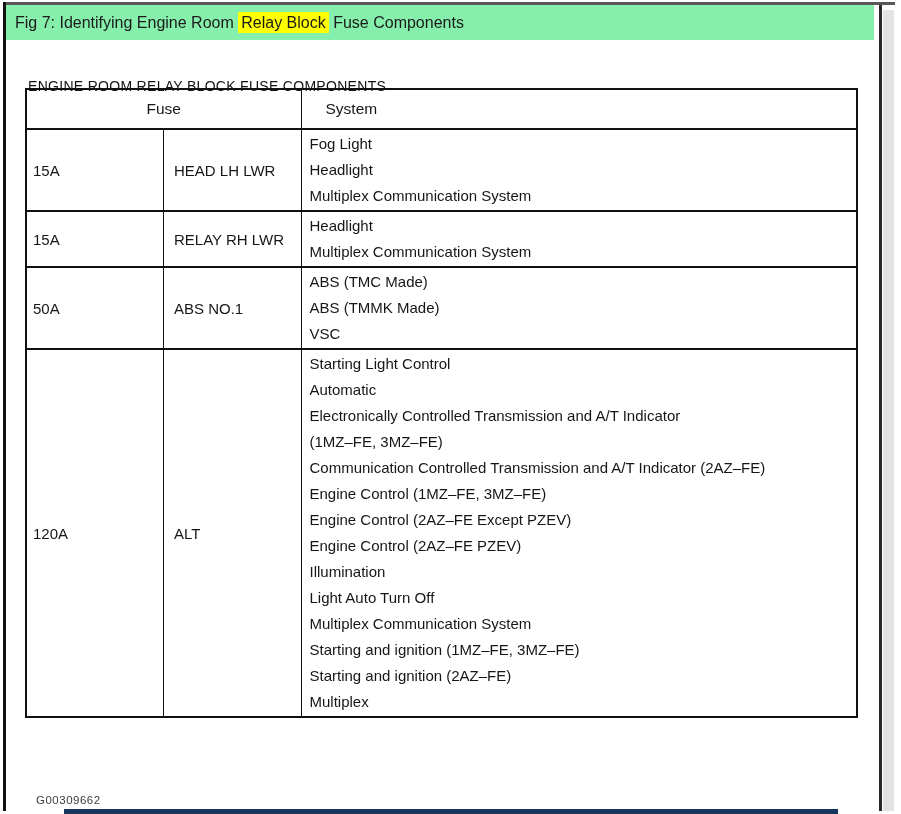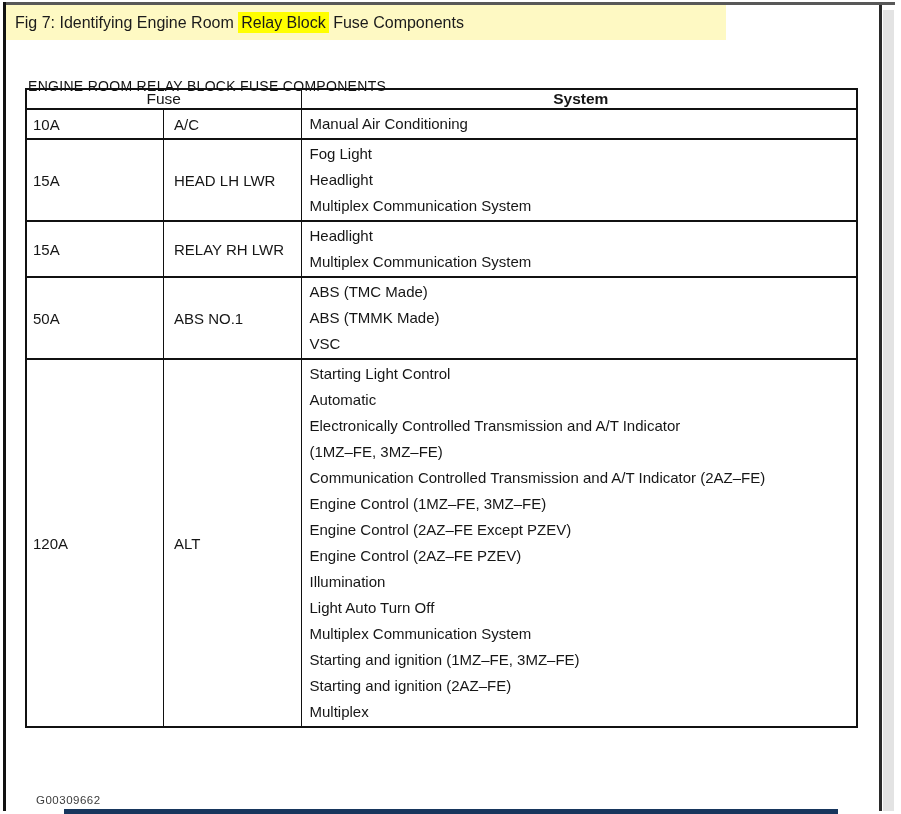--- a/index.html
+++ b/index.html
@@ -21,22 +21,22 @@
   }
   .right-border {
     position: absolute; left: 879px; top: 5px; width: 3px; height: 806px;
     background: #2a2a2a;
   }
   .right-shadow {
     position: absolute; left: 883px; top: 10px; width: 11px; height: 801px;
     background: #e3e3e3;
   }
   .title-bar {
-    position: absolute; left: 6px; top: 5px; width: 720px; height: 35px;
-    background: #fef9c3;
+    position: absolute; left: 6px; top: 5px; width: 868px; height: 35px;
+    background: #86efac;
     display: flex; align-items: center;
     padding-left: 9px;
     font-size: 16px;
     color: #1b1b1b;
   }
   .title-bar .hl {
     background: #ffff00;
     padding: 2px 3px;
   }
   .doc-heading {
@@ -57,27 +57,27 @@
   table.fuse-table, table.fuse-table tr, table.fuse-table td, table.fuse-table th {
     border: 1px solid #111;
   }
   table.fuse-table { border: 2px solid #111; }
   table.fuse-table tr { border-top: 2px solid #111; border-bottom: 2px solid #111; }
   table.fuse-table thead tr { border-top: none; border-bottom: 1px solid #111; }
   th.fuse-h {
     width: 275px;
     font-weight: normal;
     text-align: center;
-    height: 20px;
+    height: 40px;
     font-size: 15.5px;
   }
   th.system-h {
-    font-weight: bold;
-    text-align: center;
-    padding-left: 4px;
+    font-weight: normal;
+    text-align: left;
+    padding-left: 24px;
     font-size: 15.5px;
   }
   td.amp   { width: 67px;  padding-left: 6px;  vertical-align: middle; }
   td.name  { width: 208px; padding-left: 10px; vertical-align: middle; }
   td.systems { width: 558px; padding: 1px 2px 1px 8px; vertical-align: middle; }
   .system-item {
     line-height: 26px;
     white-space: pre-wrap;
   }
   .figure-code {
@@ -106,27 +106,20 @@
 <div class="doc-heading">ENGINE ROOM RELAY BLOCK FUSE COMPONENTS</div>
 
 <table class="fuse-table">
   <thead>
     <tr>
       <th class="fuse-h" colspan="2">Fuse</th>
       <th class="system-h">System</th>
     </tr>
   </thead>
   <tbody>
-      <tr>
-        <td class="amp">10A</td>
-        <td class="name">A/C</td>
-        <td class="systems">
-          <div class="system-item">Manual Air Conditioning</div>
-        </td>
-      </tr>
       <tr>
         <td class="amp">15A</td>
         <td class="name">HEAD LH LWR</td>
         <td class="systems">
           <div class="system-item">Fog Light</div>
           <div class="system-item">Headlight</div>
           <div class="system-item">Multiplex Communication System</div>
         </td>
       </tr>
       <tr>

